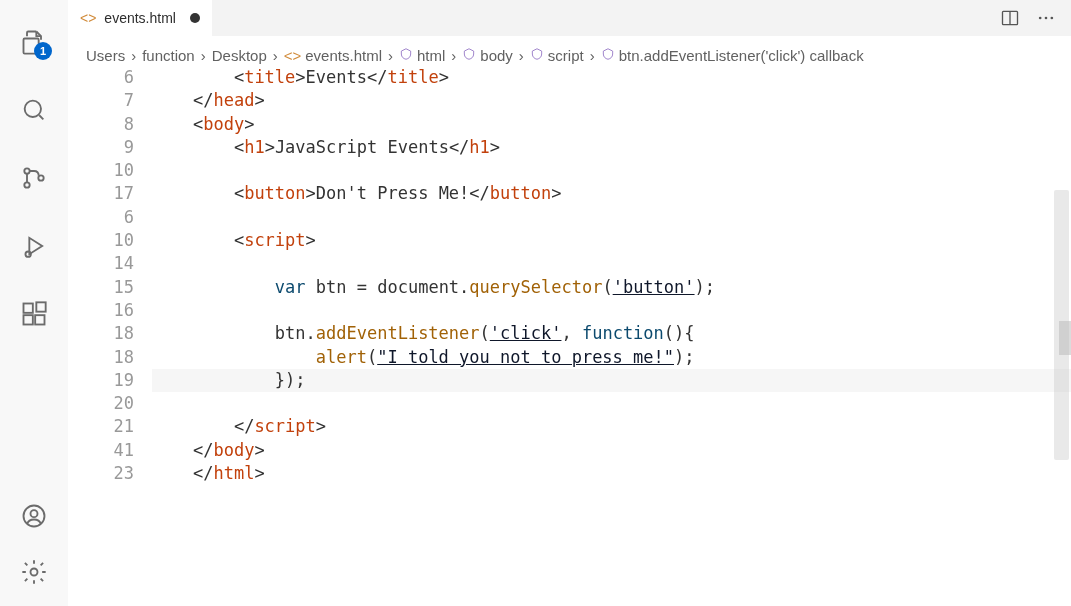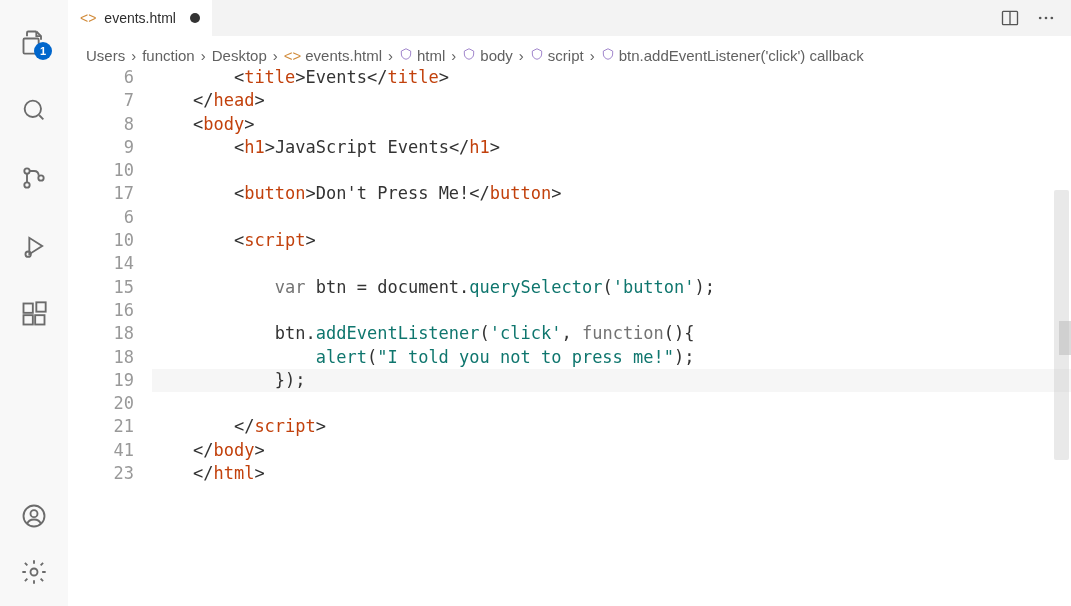--- a/index.html
+++ b/index.html
@@ -20,24 +20,24 @@
 .breadcrumb { height:28px; display:flex; align-items:flex-end; padding-left:18px; gap:6px; font-size:15px; color:#616161; }
 .breadcrumb .crumb { display:flex; align-items:center; gap:4px; cursor:pointer; }
 .breadcrumb .sep { color:#616161; }
 .code-wrap { flex:1; display:flex; font-family:"Menlo","Monaco","Consolas",monospace; font-size:17px; line-height:23.3px; position:relative; }
 .gutter { width:84px; text-align:right; color:#999; padding-right:18px; padding-top:2px; user-select:none; }
 .gutter .ln { height:23.3px; }
 .code { flex:1; padding-top:2px; white-space:pre; position:relative; }
 .code .line { height:23.3px; }
 .code .hl { position:absolute; left:0; right:0; height:23.3px; background:#f6f6f6; z-index:-1; }
 .tag { color:#c2410c; }
-.str { color:#0f766e; }
-.kw { color:#737373; }
+.str { color:#0f172a;text-decoration:underline; }
+.kw { color:#0c4a6e; }
 .pun { color:#333; }
-.method { color:#0f766e; }
+.method { color:#a16207; }
 .scrollbar { position:absolute; right:2px; top:126px; width:15px; height:270px; background:#c0c0c0; opacity:.35; border-radius:2px; }
 .minimap-handle { position:absolute; right:0; top:257px; width:12px; height:34px; background:#b8b8b8; opacity:.5; }
 </style>
 </head>
 <body>
 
 <div class="activity-bar">
   <div class="ab-icon">
     <svg viewBox="0 0 24 24" fill="none" stroke="currentColor" stroke-width="1.6">
         <path d="M14 3H7a1 1 0 0 0-1 1v3"></path>

